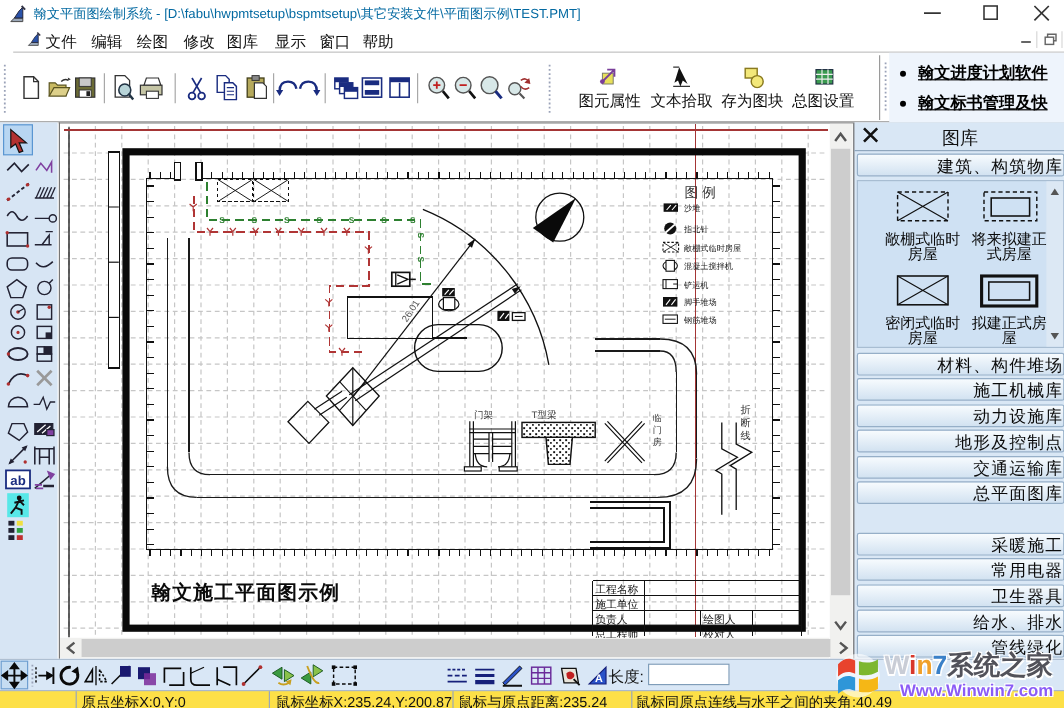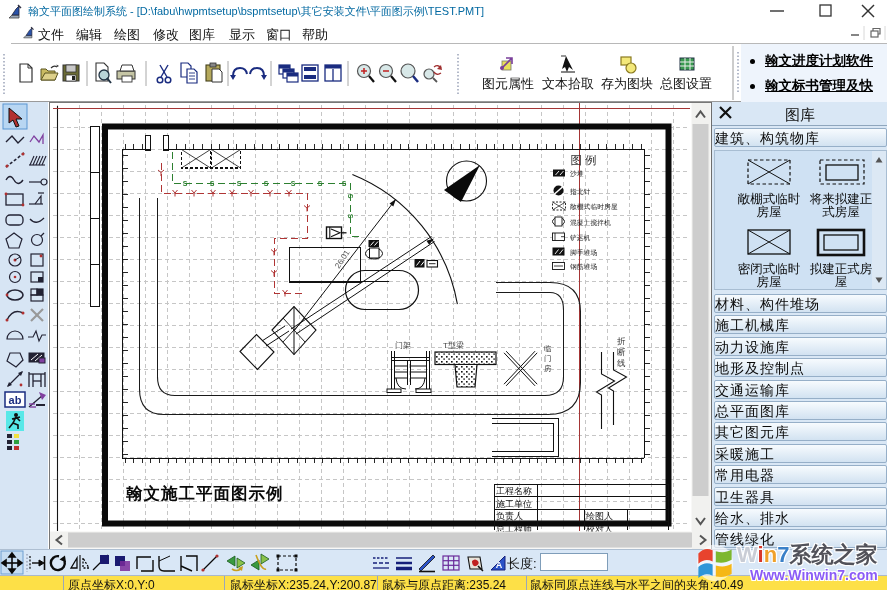--- a/index.html
+++ b/index.html
@@ -17,21 +17,21 @@
 .bigbtn { position:absolute; top:31px; font-size:13px; color:#111; width:60px; text-align:center; }
 #linkpanel { position:absolute; left:741px; top:0px; width:146px; height:58px; background:#eef4fc; overflow:hidden; }
 .linkrow { position:absolute; left:24px; white-space:nowrap; font-size:13.5px; font-weight:600; color:#000000; text-decoration:underline; }
 .bullet { position:absolute; left:9px; width:5px; height:5px; border-radius:50%; background:#000; }
 
 #palette { left:0; top:102px; width:48px; height:447px; background:#d7e5f4; }
 
 #canvaswrap { left:49px; top:102px; width:662px; height:447px; background:#ffffff; border-left:1px solid #777; border-top:1px solid #777; }
 
 #rightpanel { left:711px; top:102px; width:176px; height:447px; background:#d9e7f5; border-left:1px solid #6e6e6e; }
-.rbar { position:absolute; left:2px; width:173px; height:19px; background:linear-gradient(#f7fbfe,#d2e2f1); border:1px solid #96afc8; border-radius:2px; text-align:left; font-size:14px; color:#0a0a0a; line-height:18px; letter-spacing:1px; white-space:nowrap; overflow:hidden;}
+.rbar { position:absolute; left:2px; width:173px; height:19px; background:linear-gradient(#f7fbfe,#d2e2f1); border:1px solid #96afc8; border-radius:2px; text-align:right; font-size:14px; color:#0a0a0a; line-height:18px; letter-spacing:1px; white-space:nowrap; overflow:hidden;}
 
 #bottombar { left:0; top:549px; width:887px; height:26px; background:#d9e7f6; border-top:1px solid #aebfd2; }
 #lenlabel { position:absolute; left:507px; top:5px; font-size:13px; color:#111; }
 #leninput { position:absolute; left:540px; top:3px; width:68px; height:18px; background:#fff; border:1px solid #7f9db9; }
 
 #statusbar { left:0; top:575px; width:887px; height:15px; background:#fde047; border-top:1px solid #aab8ca; font-size:12px; color:#111; }
 .stx { position:absolute; top:1px; white-space:nowrap; }
 .stsep { position:absolute; top:0px; width:1px; height:15px; background:#9aa7b8; }
 
 #watermark { left:680px; top:536px; width:207px; height:54px; pointer-events:none; }
@@ -633,21 +633,20 @@
         <polygon points="160.5,11.5 167.5,11.5 164,6" fill="#555"></polygon>
         <polygon points="160.5,126.5 167.5,126.5 164,132" fill="#555"></polygon>
       </svg>
     </div>
     <div class="rbar" style="top:192px">材料、构件堆场</div>
     <div class="rbar" style="top:213.4px">施工机械库</div>
     <div class="rbar" style="top:234.8px">动力设施库</div>
     <div class="rbar" style="top:256.2px">地形及控制点</div>
     <div class="rbar" style="top:277.6px">交通运输库</div>
     <div class="rbar" style="top:299px">总平面图库</div>
-    <div class="rbar" style="top:320.4px">其它图元库</div>
     <div class="rbar" style="top:341.8px">采暖施工</div>
     <div class="rbar" style="top:363.2px">常用电器</div>
     <div class="rbar" style="top:384.6px">卫生器具</div>
     <div class="rbar" style="top:406px">给水、排水</div>
     <div class="rbar" style="top:427.4px">管线绿化</div>
   </div>
   <div id="bottombar" class="abs">
     <svg class="abs" style="left:0;top:0" width="530" height="26" viewBox="0 0 530 26">
       <rect x="1" y="1" width="22" height="23" fill="#c6ddf2" stroke="#6f9fd0" stroke-width="1"></rect>
       <g transform="translate(12,13)" stroke="#0a0a0a" stroke-width="1.6" fill="#0a0a0a">

